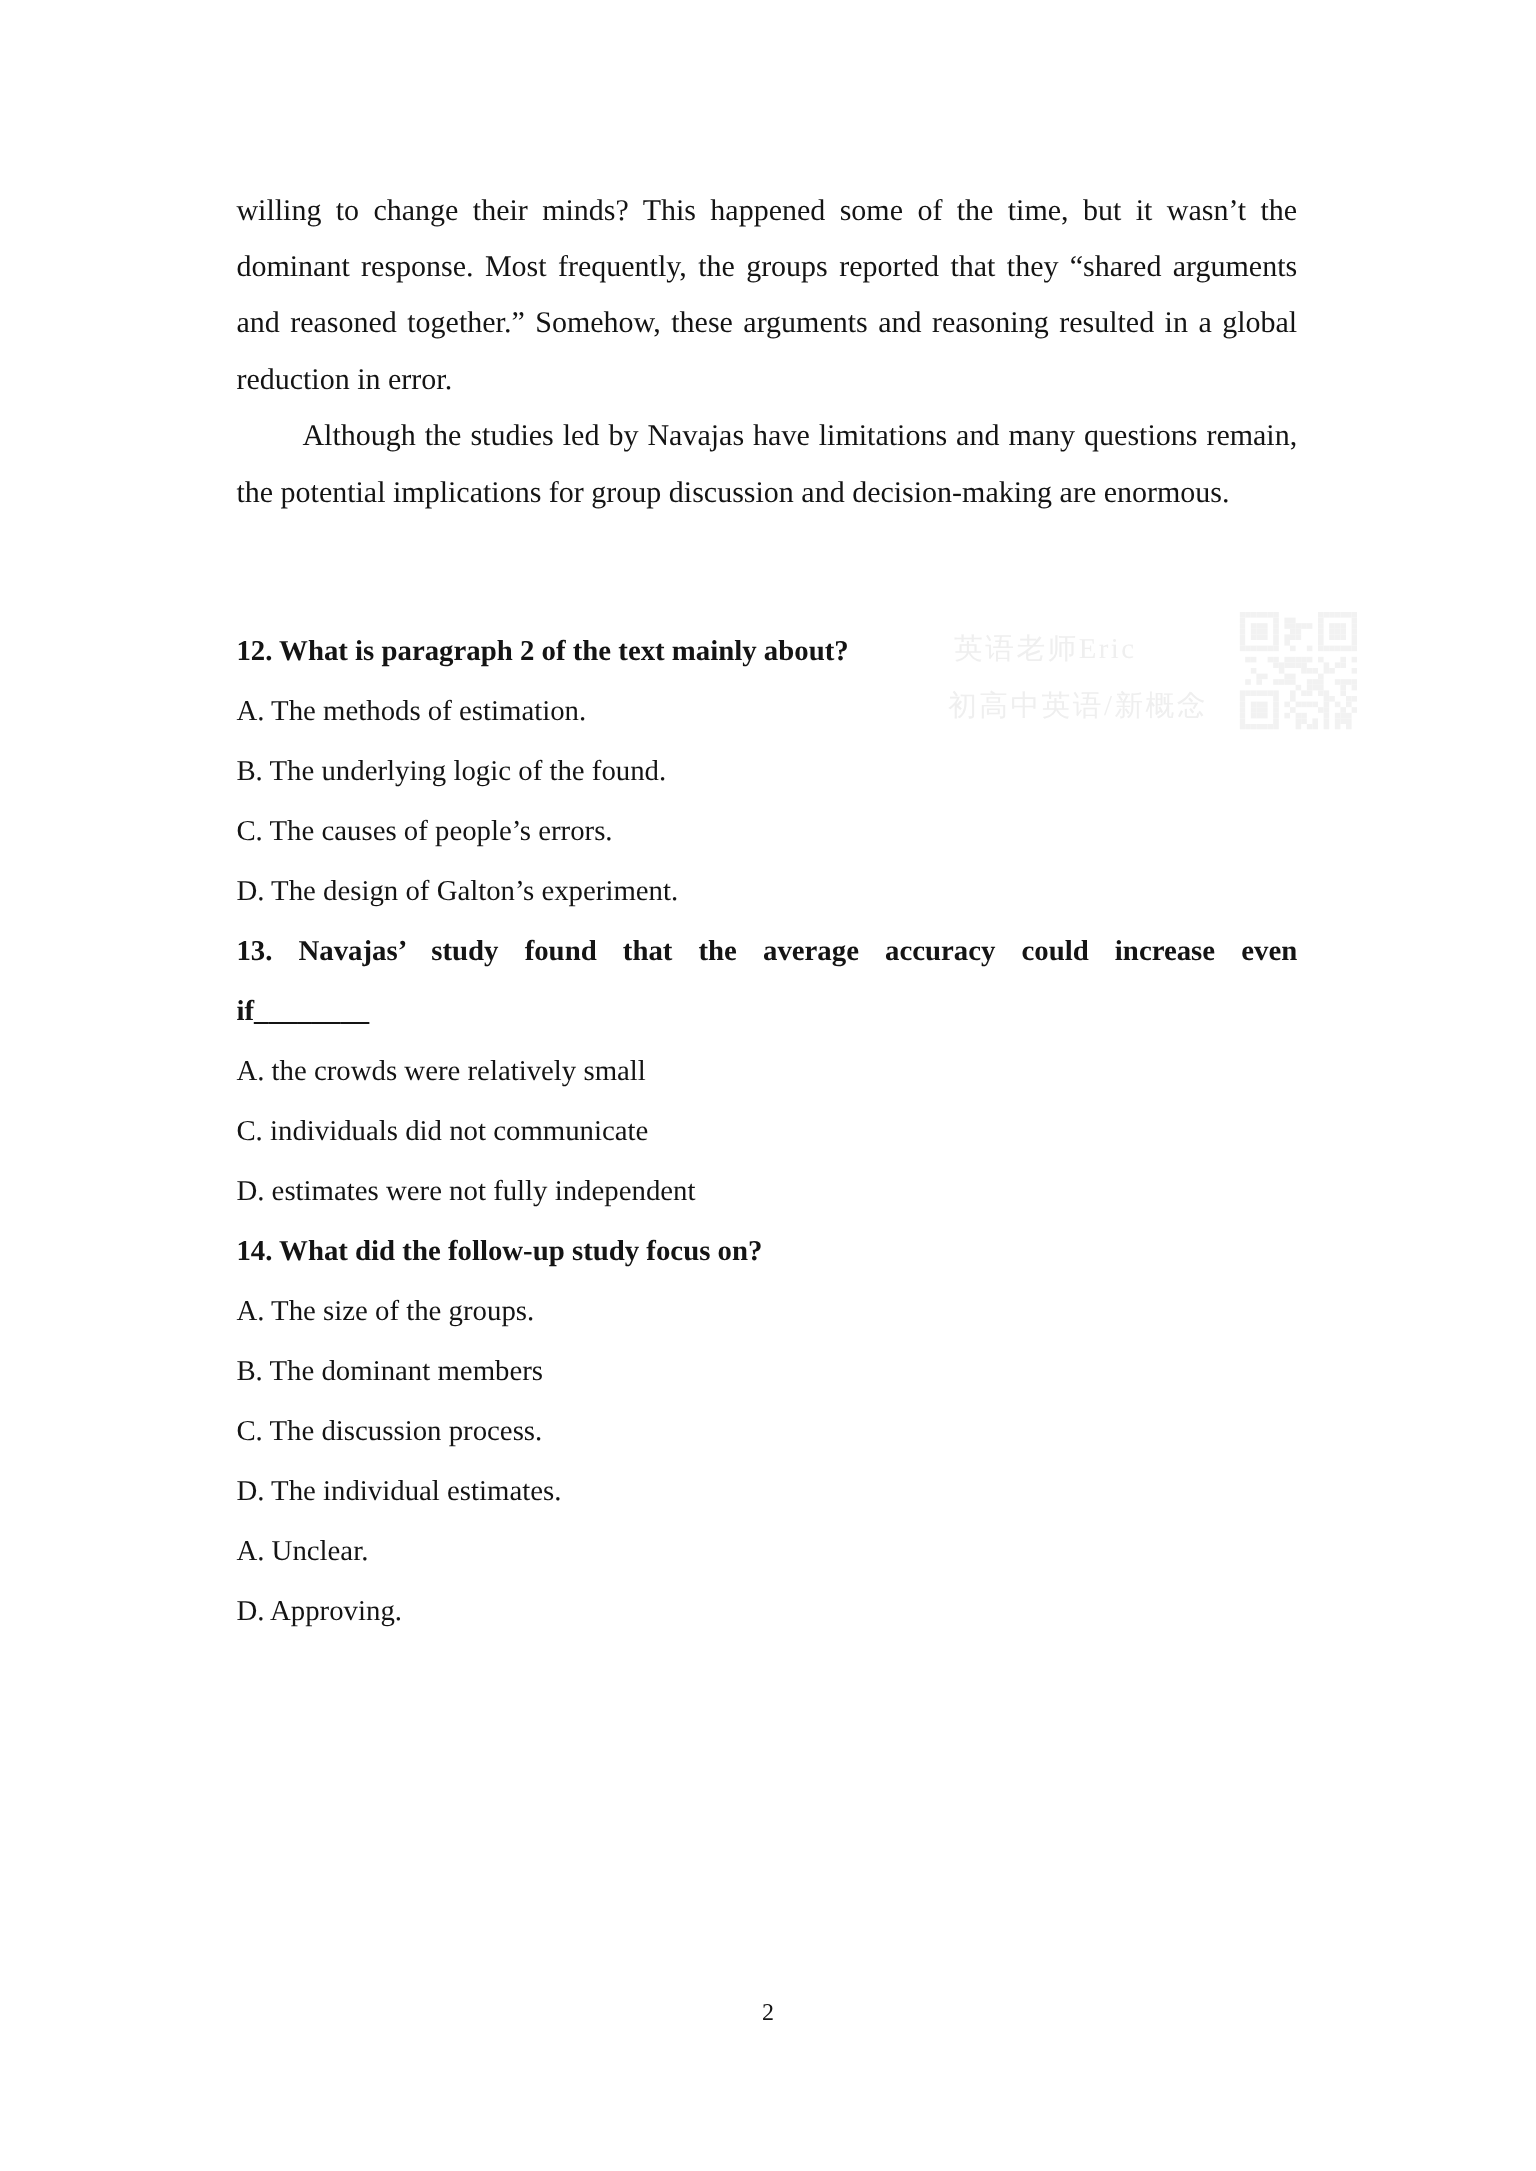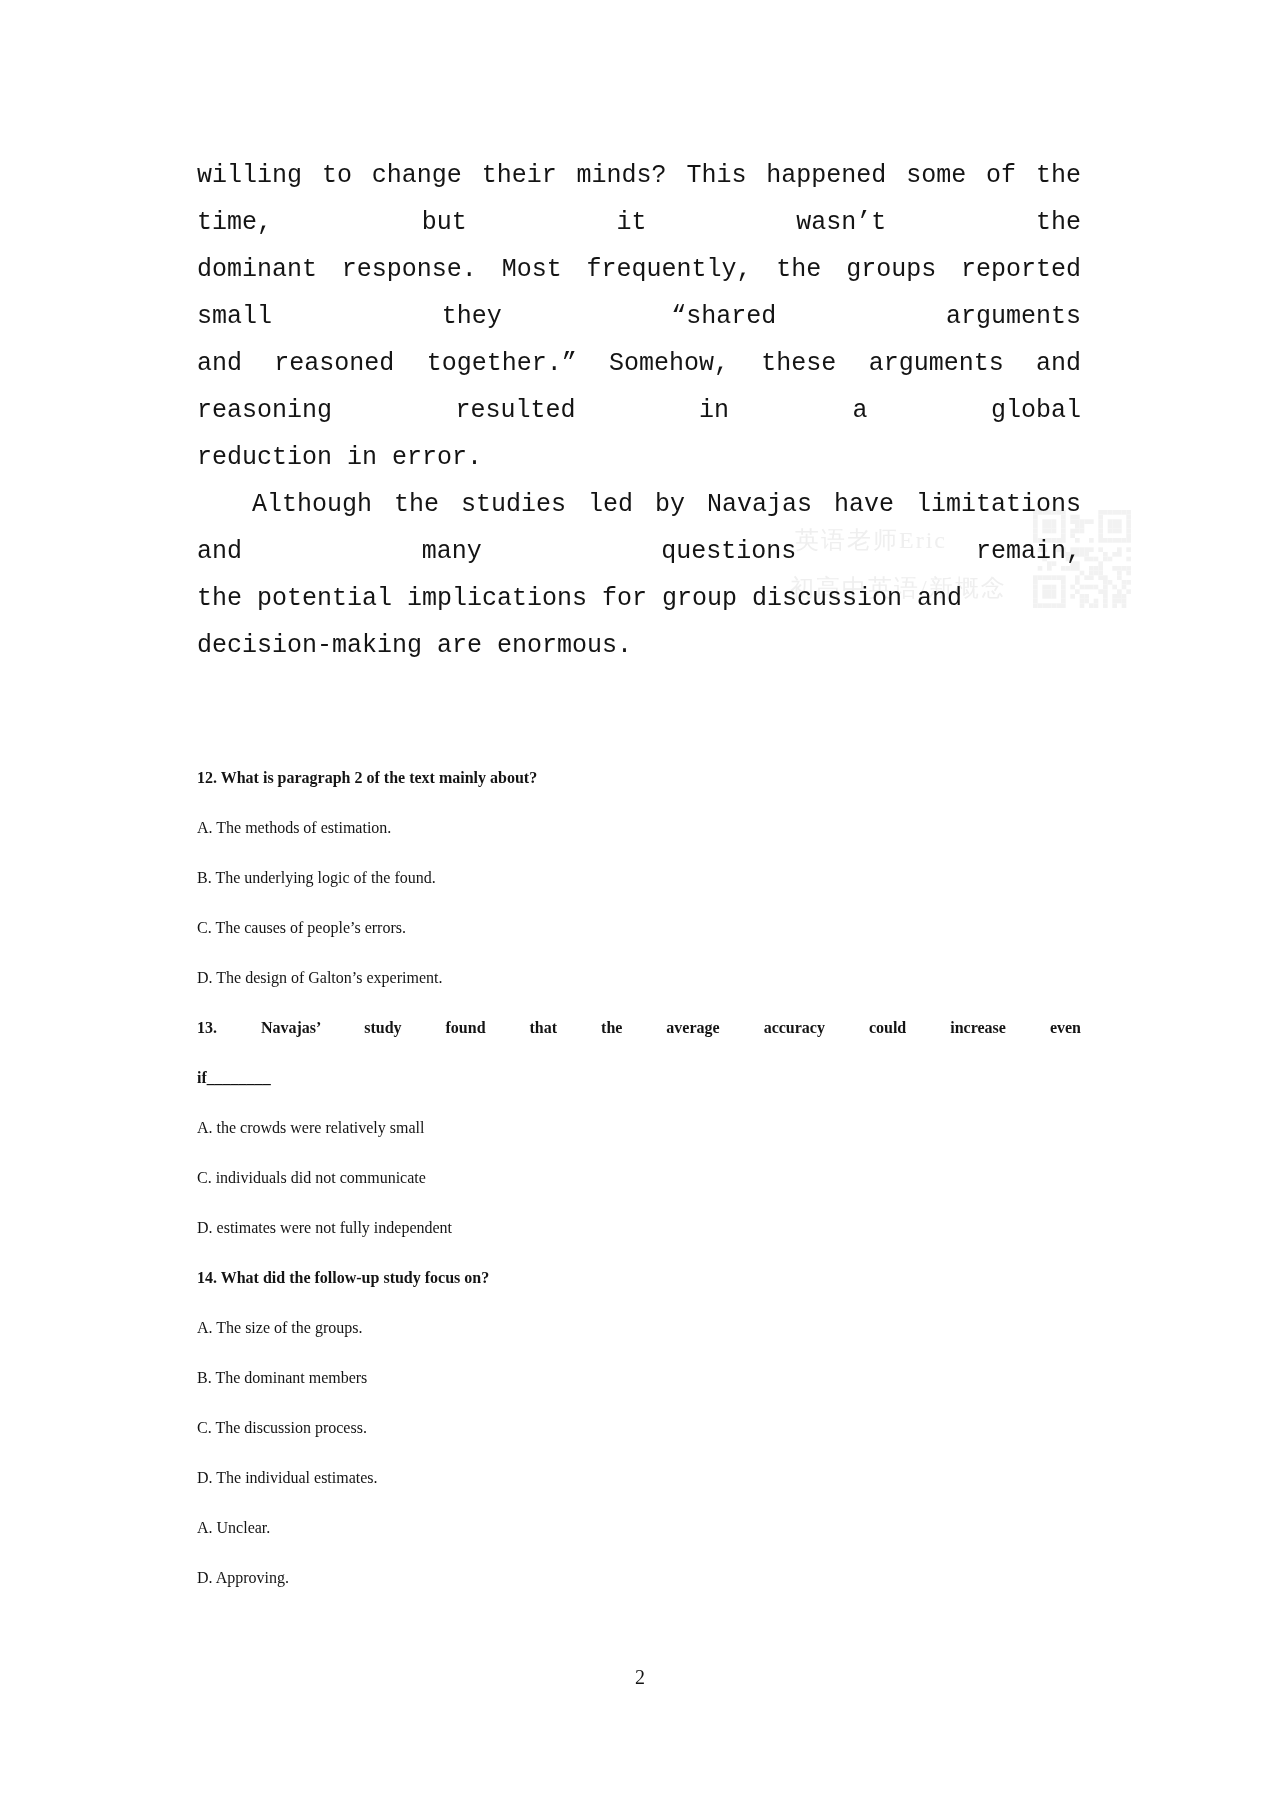--- a/index.html
+++ b/index.html
@@ -24,24 +24,23 @@
   .content{
     position:absolute;
     left:197px;top:152px;
     width:884px;
     z-index:2;
   }
   .pline{
     font-size:25px;
     line-height:47px;
     white-space:normal;
-    font-family:Liberation Mono, monospace;
   }
   .qline{
-    font-size:16px;
+    font-size:24px;
     line-height:50px;
   }
   .jf{
     text-align:justify;
     text-align-last:justify;
   }
   .indent{ text-indent:55px; }
   .bold{ font-weight:bold; }
   .spacer{ height:84px; }
   .page-number{
@@ -286,21 +285,21 @@
         <rect x="56.00" y="93.33" width="4.67" height="4.67" fill="#f2f2f2"></rect>
         <rect x="60.67" y="93.33" width="4.67" height="4.67" fill="#f2f2f2"></rect>
         <rect x="70.00" y="93.33" width="4.67" height="4.67" fill="#f2f2f2"></rect>
         <rect x="79.33" y="93.33" width="4.67" height="4.67" fill="#f2f2f2"></rect>
         <rect x="88.67" y="93.33" width="4.67" height="4.67" fill="#f2f2f2"></rect>
       </svg></div>
 
   <div class="content">
 
     <div class="pline jf">willing to change their minds? This happened some of the time, but it wasn’t the</div>
-    <div class="pline jf">dominant response. Most frequently, the groups reported small they “shared arguments</div>
+    <div class="pline jf">dominant response. Most frequently, the groups reported that they “shared arguments</div>
     <div class="pline jf">and reasoned together.” Somehow, these arguments and reasoning resulted in a global</div>
     <div class="pline">reduction in error.</div>
     <div class="pline jf indent">Although the studies led by Navajas have limitations and many questions remain,</div>
     <div class="pline">the potential implications for group discussion and decision-making are enormous.</div>
 
     <div class="spacer"></div>
 
     <div class="qline bold">12. What is paragraph 2 of the text mainly about?</div>
     <div class="qline">A. The methods of estimation.</div>
     <div class="qline">B. The underlying logic of the found.</div>

